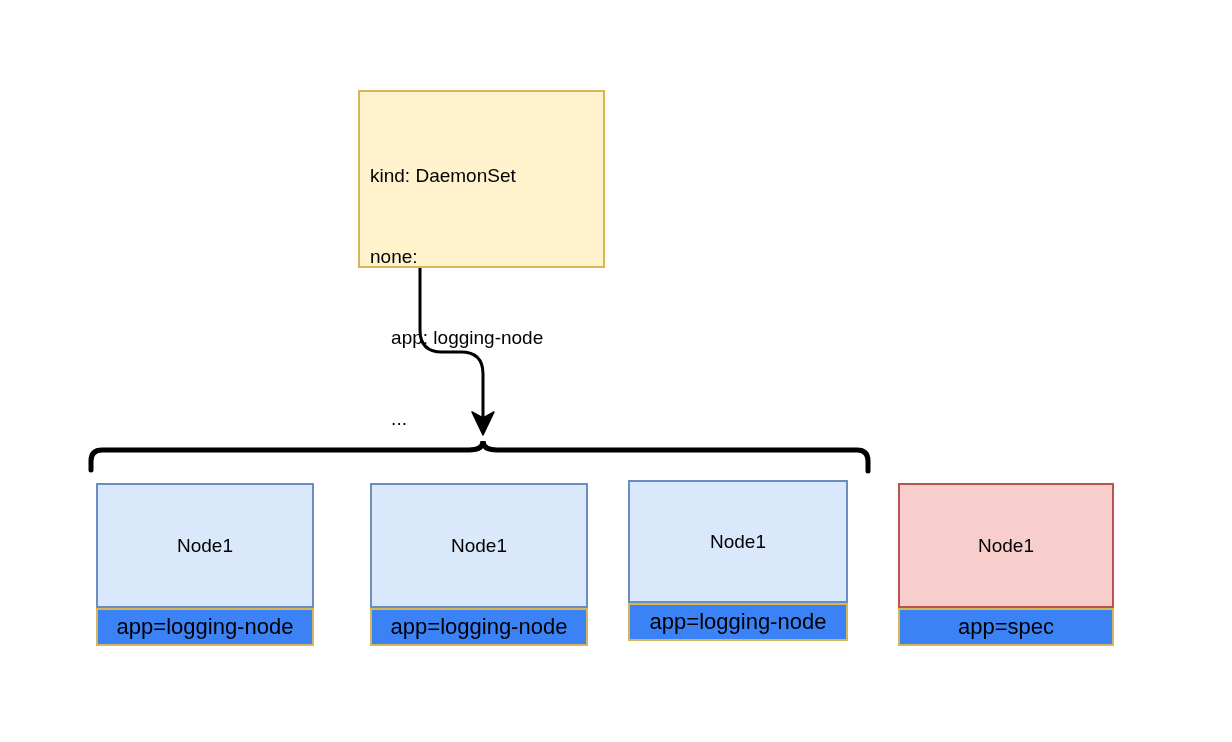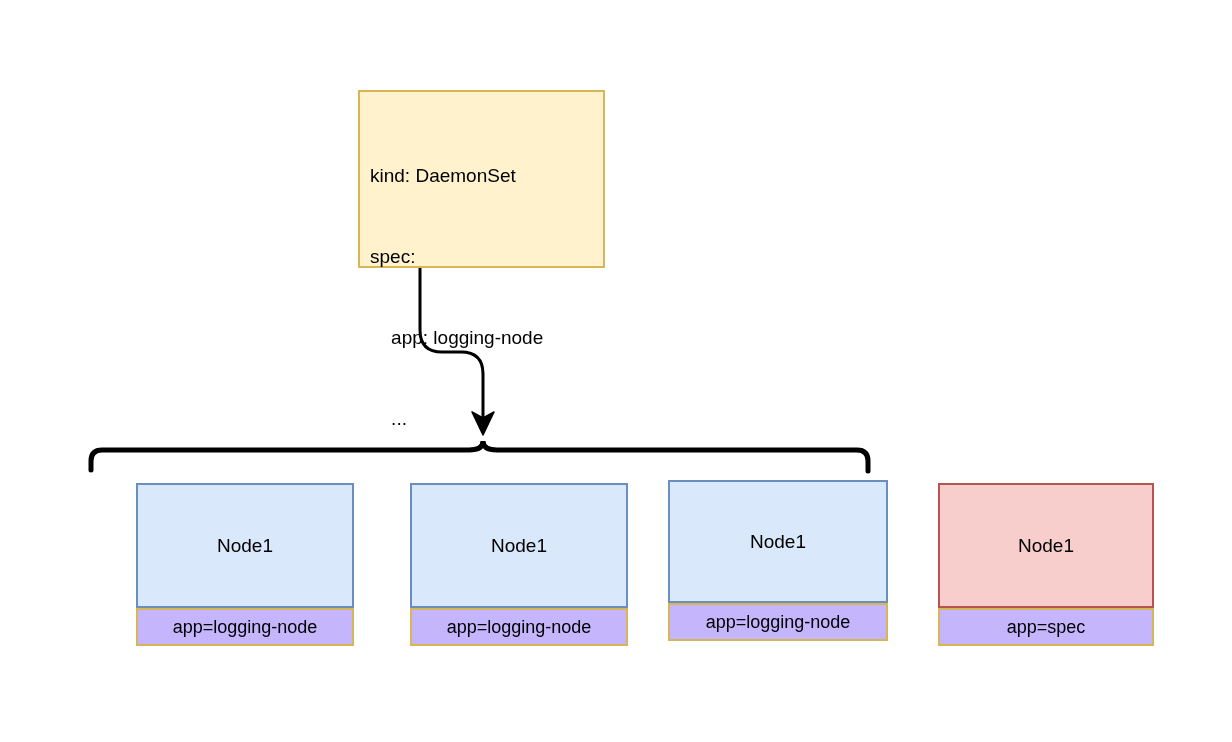--- a/index.html
+++ b/index.html
@@ -54,59 +54,58 @@
   }
   .spec-line {
     display: block;
     white-space: pre;
   }
 
   
   .node-card {
     position: absolute;
     box-sizing: border-box;
-    margin-left: 40px;
   }
   .node-body {
     box-sizing: border-box;
     display: flex;
     align-items: center;
     justify-content: center;
     font-size: 19px;
     color: #000000;
   }
   .node-body.blue {
     background: #dae8fc;
     border: 2px solid #6c8ebf;
   }
   .node-body.red {
     background: #f8cecc;
     border: 2px solid #b85450;
   }
   .node-label {
     box-sizing: border-box;
-    background: #c4b5fd;
+    background: #3b82f6;
     border: 2px solid #d6b656;
     display: flex;
     align-items: center;
     justify-content: center;
-    font-size: 18px;
+    font-size: 22px;
     color: #000000;
     height: 38px;
   }
 </style>
 </head>
 <body>
 
 <div id="canvas">
 
   <div class="spec-box">
     <div class="spec-text">
       <span class="spec-line">kind: DaemonSet</span>
-      <span class="spec-line">spec:</span>
+      <span class="spec-line">none:</span>
       <span class="spec-line">    app: logging-node</span>
       <span class="spec-line">    ...</span>
     </div>
   </div>
 
   <svg class="connector-layer" viewBox="0 0 1232 742">
 
     <path d="M 420 268
              L 420 330
              Q 420 352 442 352

